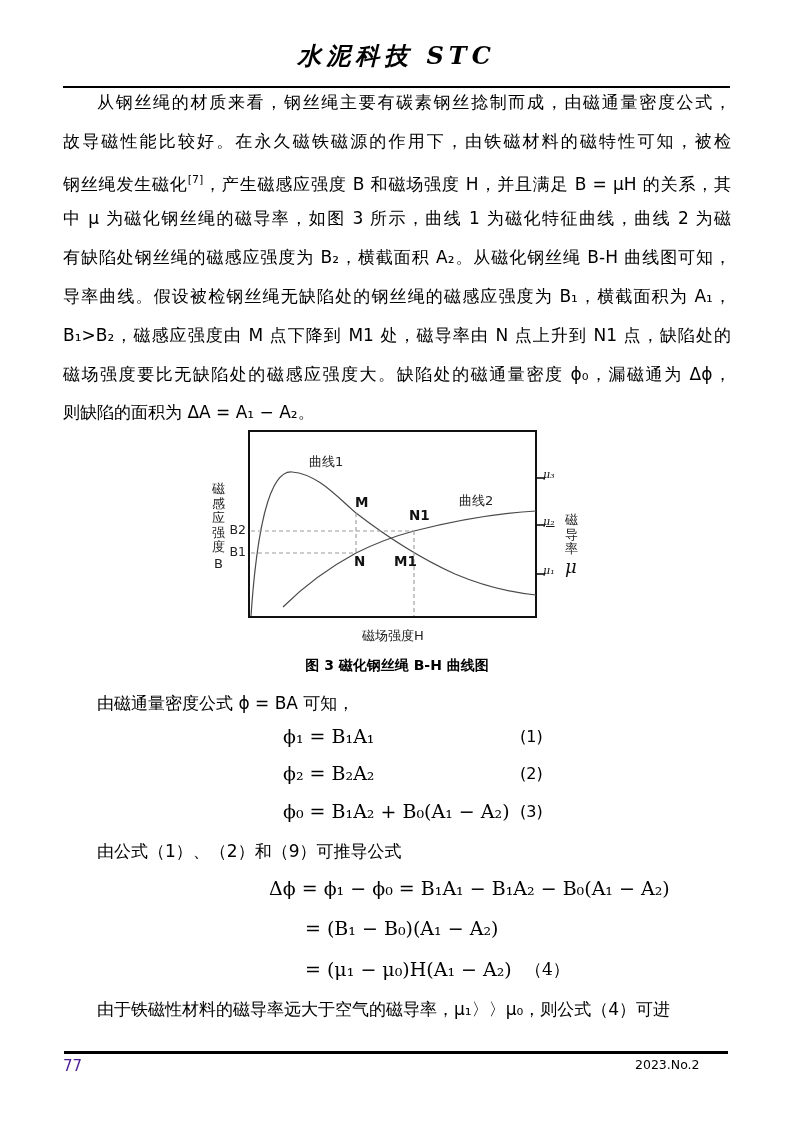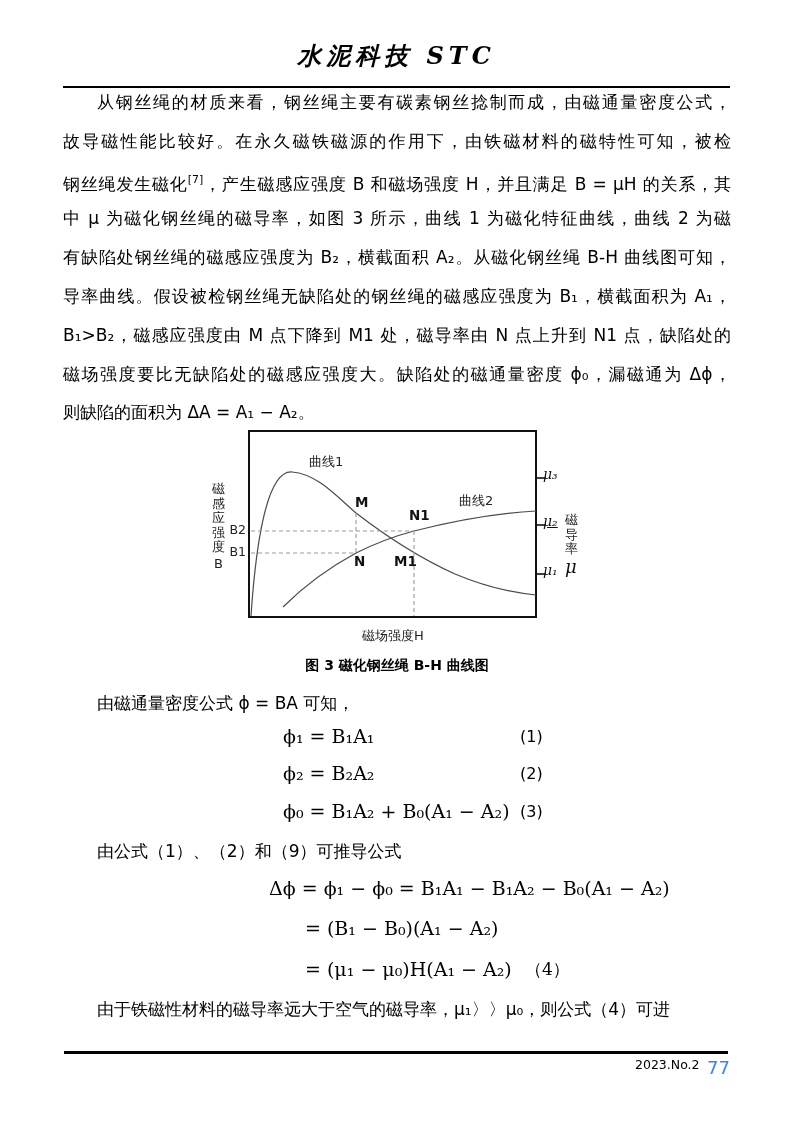--- a/index.html
+++ b/index.html
@@ -19,21 +19,21 @@
   .sup{font-size:11px;vertical-align:super;}
   
   .figure{position:absolute;top:425px;left:63px;width:668px;height:228px;}
   .figure svg{position:absolute;left:185px;top:5px;overflow:visible;}
   .flabel{position:absolute;font-size:13px;color:#222;line-height:14px;white-space:nowrap;}
   .fpoint{position:absolute;font-size:13.5px;font-weight:600;color:#111;line-height:14px;}
   .fstack{position:absolute;width:17px;font-size:13px;line-height:14.5px;color:#222;
           word-break:break-all;text-align:center;}
   .fB{display:block;text-align:center;font-size:13px;margin-top:2px;}
   .fmu{position:absolute;font-family:"DejaVu Serif","Liberation Serif",serif;font-style:italic;
-       font-size:14px;color:#111;line-height:17px;}
+       font-size:11px;color:#111;line-height:17px;}
   .fmu-big{font-size:18px;}
   .ftick{position:absolute;font-size:12.5px;color:#222;width:33px;text-align:right;line-height:14px;}
   .fxlabel{position:absolute;left:185px;top:202px;width:290px;text-align:center;
            font-size:13px;color:#222;}
   .caption{position:absolute;top:657px;left:63px;width:668px;text-align:center;
            font-size:14px;font-weight:700;color:#000;}
   
   .bodyline{position:absolute;left:63px;width:668px;height:38px;line-height:38px;
             font-size:17px;color:#000;}
   .bodyline.indent{text-indent:2em;}
@@ -43,22 +43,22 @@
   .eqnum{position:absolute;left:457px;top:0;font-family:"DejaVu Sans","Liberation Sans",sans-serif;
          font-size:16px;}
   .derivation{position:absolute;top:868px;left:63px;width:668px;}
   .dline{position:relative;height:40.3px;line-height:40.3px;
          font-family:"DejaVu Serif","Liberation Serif",serif;font-size:19px;color:#000;}
   .dline.d1{padding-left:206px;}
   .dline.d2{padding-left:242px;}
   .eq4num{position:absolute;left:462px;top:0;font-size:17px;}
   
   .footer-rule{position:absolute;top:1051px;left:64px;width:664px;height:2.5px;background:#000;}
-  .footer-page{position:absolute;top:1057px;left:63px;width:667px;text-align:right;
-               font-size:18px;color:#3b82f6;}
+  .footer-page{position:absolute;top:1057px;left:63px;width:667px;text-align:left;
+               font-size:15px;color:#4c1d95;}
   .footer-issue{position:absolute;top:1057px;left:635px;font-size:12.5px;color:#000;}
 </style>
 </head>
 <body>
 
 <div class="page">
 
   <div class="header-title">水泥科技 STC</div>
   <div class="header-rule"></div>
 

